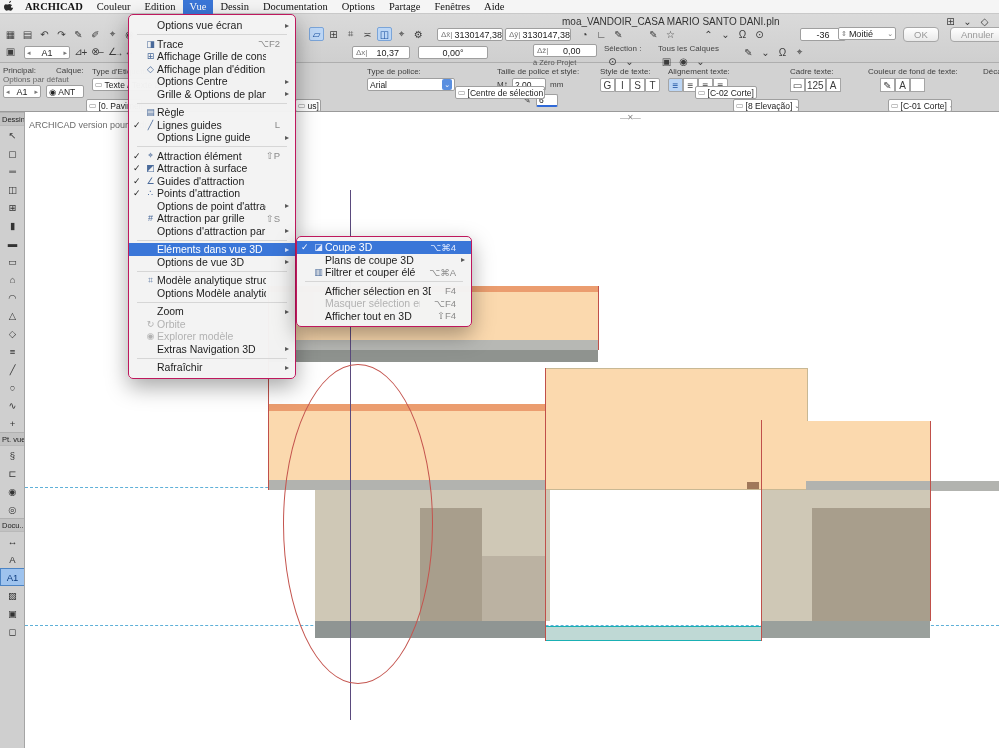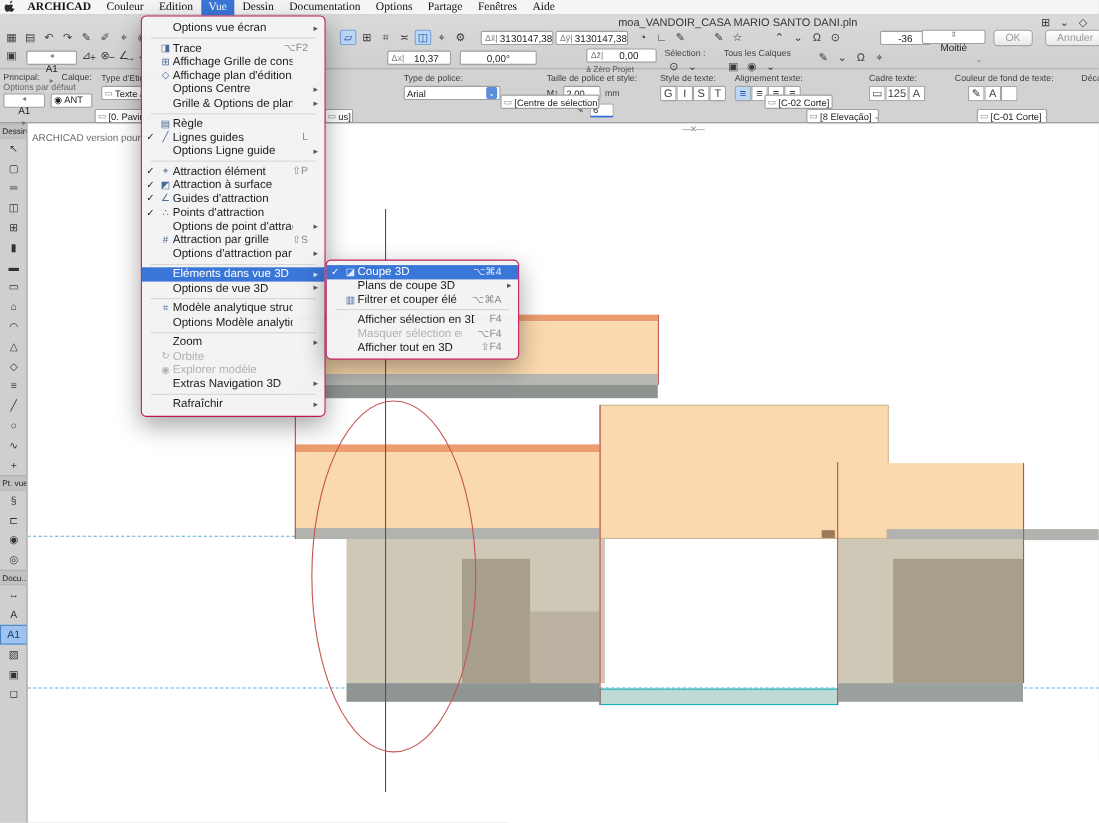--- a/index.html
+++ b/index.html
@@ -19,21 +19,21 @@
   .doctitle { font-size:10px; color:#333; white-space:nowrap; }
   .tbi { display:inline-flex; align-items:center; justify-content:center; min-width:15px; height:14px; padding:0 1px; margin:0 1px; font-size:10px; color:#3c3c3c; border:1px solid transparent; border-radius:2px; }
   .tbi.active { background:#bcd6f5; border-color:#7aa4d8; color:#174e9e; }
   .iconrow { display:flex; align-items:center; }
   .vbox { background:#fff; border:1px solid #9f9f9f; border-radius:2px; height:13px; line-height:12px; font-size:9px; padding:0 3px; display:inline-flex; align-items:center; white-space:nowrap; }
   .vbox .pfx { color:#777; font-size:8px; margin-right:2px; }
   .vbox .val { flex:1; text-align:center; }
   .btn { height:15px; padding:0 10px; border:1px solid #a7a7a7; border-radius:4px; background:linear-gradient(#ffffff,#e9e9e9); font-size:9.5px; display:inline-flex; align-items:center; color:#999; }
   .minilabel { font-size:8px; color:#444; white-space:nowrap; }
   .group2 { display:flex; flex-direction:column; gap:1px; }
-  .stepper { display:inline-flex; align-items:center; background:#fff; border:1px solid #9f9f9f; border-radius:2px; height:13px; font-size:9px; padding:0 2px; gap:2px;flex-direction:column; }
+  .stepper { display:inline-flex; align-items:center; background:#fff; border:1px solid #9f9f9f; border-radius:2px; height:13px; font-size:9px; padding:0 2px; gap:2px; }
   .stepper .arr { color:#777; font-size:7px; }
 
   
   .optionsbar { position:absolute; left:0; top:63px; width:100%; height:49px; background:#d2d2d2; border-bottom:1px solid #9a9a9a; z-index:40; }
   .olabel { position:absolute; font-size:8px; color:#3e3e3e; white-space:nowrap; }
   .combo { position:absolute; background:#fff; border:1px solid #9f9f9f; border-radius:2px; height:13px; display:flex; align-items:center; font-size:8.5px; padding:0 2px; gap:2px; overflow:hidden; white-space:nowrap; }
   .combo .cic { color:#888; font-size:8px; }
   .combo .chev { margin-left:auto; color:#666; font-size:7px; }
   .combo.bluechev .chev { background:#5a8fe0; color:#fff; border-radius:2px; padding:0 2px; height:11px; display:flex; align-items:center; }
   .styles .tbi, .alignbtns .tbi, .cadre .tbi, .fond .tbi { background:#fff; border-color:#a5a5a5; margin:0; border-radius:0; }

